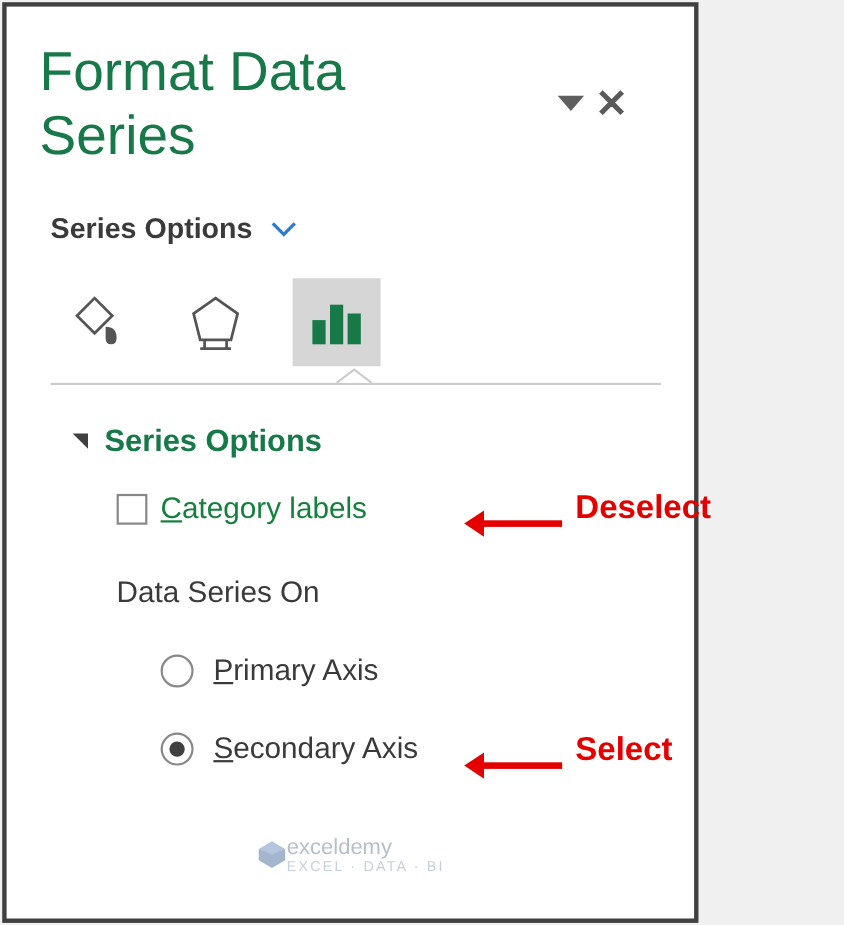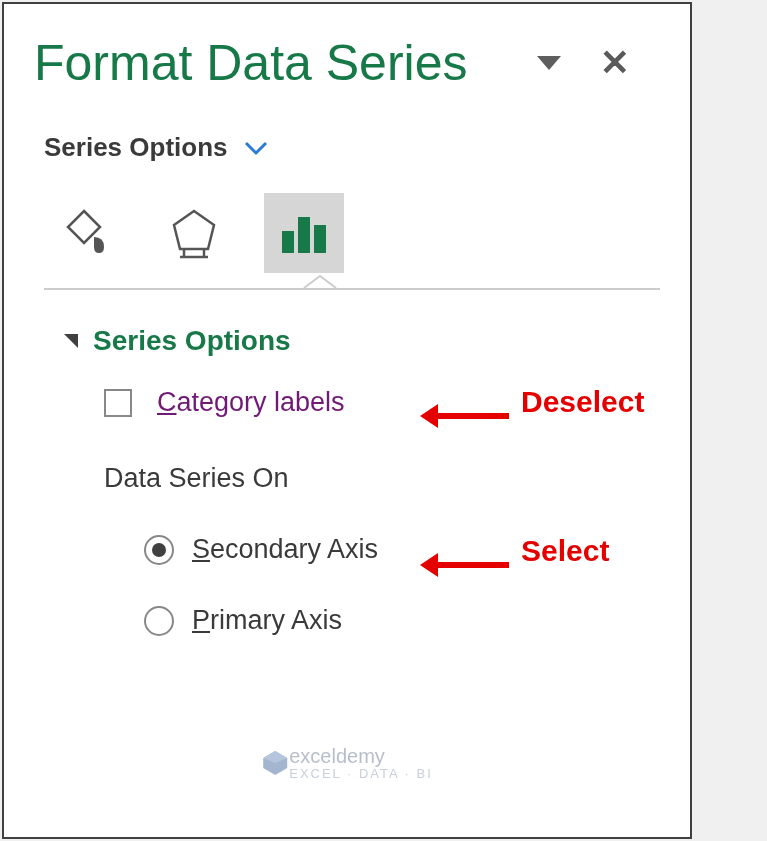--- a/index.html
+++ b/index.html
@@ -8,22 +8,22 @@
       box-sizing: border-box;
     }
     body {
       width: 767px;
       height: 841px;
       background: #f0f0f0;
       font-family: 'Segoe UI', Tahoma, sans-serif;
       position: relative;
     }
     .outer-frame {
-      border: 2px solid #404040;
-      width: 690px;
+      border: 4px solid #404040;
+      width: 633px;
       height: 837px;
       margin: 2px;
       background: #ffffff;
       position: relative;
     }
     .panel {
       padding: 30px 20px 0 30px;
     }
     .panel-header {
       display: flex;
@@ -122,22 +122,22 @@
     }
     .checkbox {
       width: 28px;
       height: 28px;
       border: 2px solid #888;
       background: #fff;
       cursor: pointer;
     }
     .option-label {
       font-size: 27px;
-      color: #701a75;
-      margin-left: 25px;
+      color: #15803d;
+      margin-left: 12px;
     }
     .subsection-label {
       font-size: 27px;
       color: #3a3a3a;
       margin-top: 45px;
       padding-left: 40px;
     }
     .radio-row {
       display: flex;
       align-items: center;
@@ -190,21 +190,21 @@
       left: -14px;
       top: -9px;
       width: 0;
       height: 0;
       border-top: 12px solid transparent;
       border-bottom: 12px solid transparent;
       border-right: 18px solid #e50000;
     }
     .watermark {
       position: absolute;
-      bottom: 56px;
+      bottom: 40px;
       left: 50%;
       transform: translateX(-50%);
       display: flex;
       align-items: center;
       opacity: 0.55;
     }
     .wm-logo {
       width: 28px;
       height: 28px;
     }
@@ -281,31 +281,31 @@
         <span class="option-label"><span style="text-decoration:underline">C</span><span>ategory labels</span></span>
         <div class="annotation" style="left:370px;top:-2px">
           <span class="arrow-left"></span>
           <span>Deselect</span>
         </div>
       </div>
 
       <div class="subsection-label">Data Series On</div>
 
       <div class="radio-row">
+        <span class="radio"></span>
+        <span class="radio-label"><span style="text-decoration:underline">P</span>rimary Axis</span>
+      </div>
+
+      <div class="radio-row">
         <span class="radio selected"></span>
         <span class="radio-label"><span style="text-decoration:underline">S</span>econdary Axis</span>
         <div class="annotation" style="left:370px;top:0px">
           <span class="arrow-left"></span>
           <span>Select</span>
         </div>
-      </div>
-
-      <div class="radio-row">
-        <span class="radio"></span>
-        <span class="radio-label"><span style="text-decoration:underline">P</span>rimary Axis</span>
       </div>
     </div>
 
   </div>
 
   <div class="watermark">
     <svg class="wm-logo" viewBox="0 0 28 28">
       <polygon points="14,2 26,9 26,19 14,26 2,19 2,9" fill="#5b7ba8"></polygon>
       <polygon points="14,2 26,9 14,14 2,9" fill="#7a97c2"></polygon>
     </svg>

